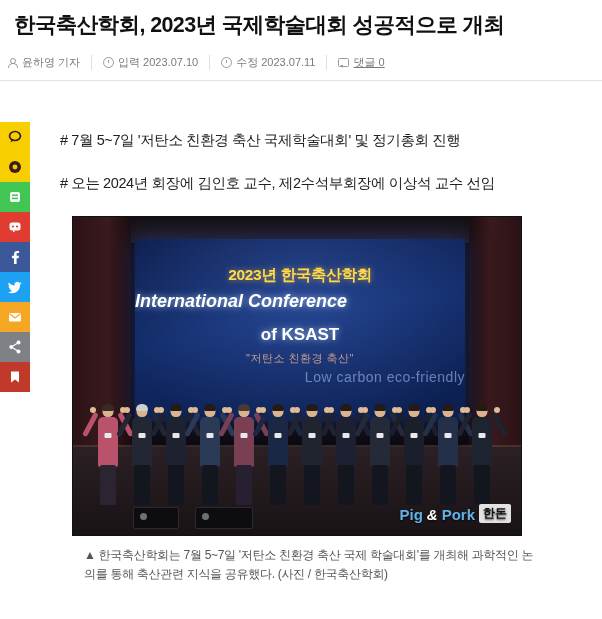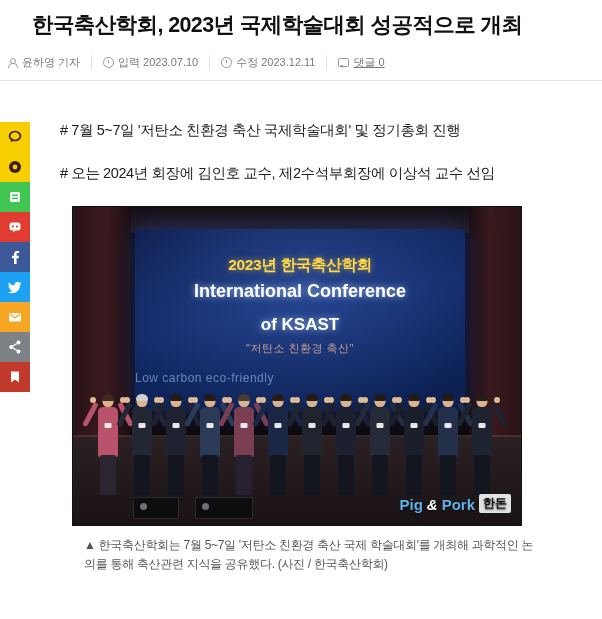--- a/index.html
+++ b/index.html
@@ -11,21 +11,21 @@
     width: 602px;
     height: 619px;
     font-family: "Liberation Sans", sans-serif;
     color: #222;
     position: relative;
     overflow: hidden;
   }
 
   
   .headline-wrap {
-    padding: 8px 14px 0 32px;
+    padding: 8px 14px 0 14px;
   }
   .headline {
     font-size: 21.5px;
     font-weight: bold;
     letter-spacing: -0.6px;
     color: #111111;
     line-height: 1.3;
     margin: 4px 0 10px 0;
   }
 
@@ -146,21 +146,21 @@
   .lead-list {
     margin: 0;
     padding: 0;
     list-style: none;
   }
   .lead-item {
     font-size: 14.5px;
     line-height: 1.5;
     color: #222222;
     letter-spacing: -0.4px;
-    margin: 8px 0 21px 0;
+    margin: 18px 0 21px 0;
     font-weight: 500;
   }
 
   
   .figure {
     margin: 0;
     width: 450px;
     margin-left: 12px;
   }
   .photo {
@@ -205,48 +205,47 @@
     position: absolute; left: 0; right: 0; top: 26px;
     text-align: center;
     font-size: 15.5px;
     font-weight: bold;
     color: #ffd94a;
     letter-spacing: -0.3px;
     text-shadow: 0 0 6px rgba(255,200,60,0.6);
   }
   .slide-l2 {
     position: absolute; left: 0; right: 0; top: 52px;
-    text-align: center;
     font-size: 18px;
     font-weight: bold;
     color: #ffffff;
     text-shadow: 0 0 7px rgba(190,215,255,0.8);
+    font-style: italic;
   }
   .slide-l3 {
     position: absolute; left: 0; right: 0; top: 86px;
     text-align: center;
     font-size: 17px;
     font-weight: bold;
     color: #ffffff;
     text-shadow: 0 0 7px rgba(190,215,255,0.8);
   }
   .slide-l4 {
     position: absolute; left: 0; right: 0; top: 112px;
     text-align: center;
     font-size: 11px;
     color: rgba(255,190,150,0.75);
     letter-spacing: 0.5px;
   }
   .slide-l5 {
     position: absolute; left: 0; right: 0; top: 130px;
-    text-align: left;
-    font-size: 12px;
+    text-align: right;
+    font-size: 14px;
     color: rgba(180,200,255,0.55);
     letter-spacing: 0.5px;
-    margin-top: 12px;
   }
   
   .stage {
     position: absolute; left: 0; right: 0; bottom: 0; height: 88px;
     background: linear-gradient(to bottom, #2b2024, #191316);
   }
   .stage-line {
     position: absolute; left: 0; right: 0; bottom: 88px; height: 2px;
     background: rgba(120,100,95,0.35);
   }
@@ -386,21 +385,21 @@
   <span class="item">
     <span class="gi person"></span>
     <span>윤하영 기자</span>
   </span>
   <span class="item">
     <span class="gi clock"></span>
     <span>입력 2023.07.10</span>
   </span>
   <span class="item">
     <span class="gi clock"></span>
-    <span>수정 2023.12.11</span>
+    <span>수정 2023.07.11</span>
   </span>
   <span class="item">
     <span class="gi comment"></span>
     <span>댓글 0</span>
   </span>
 </div>
 <div class="hr-top"></div>
 
 <div class="sns-rail">
   <div class="sns-btn" style="background:#f7cf00">

